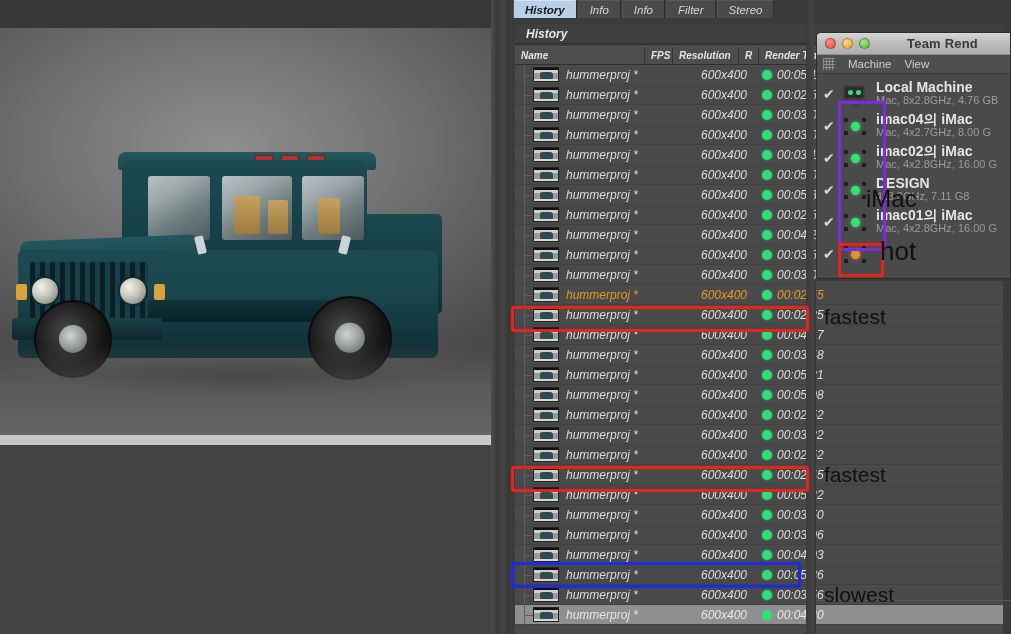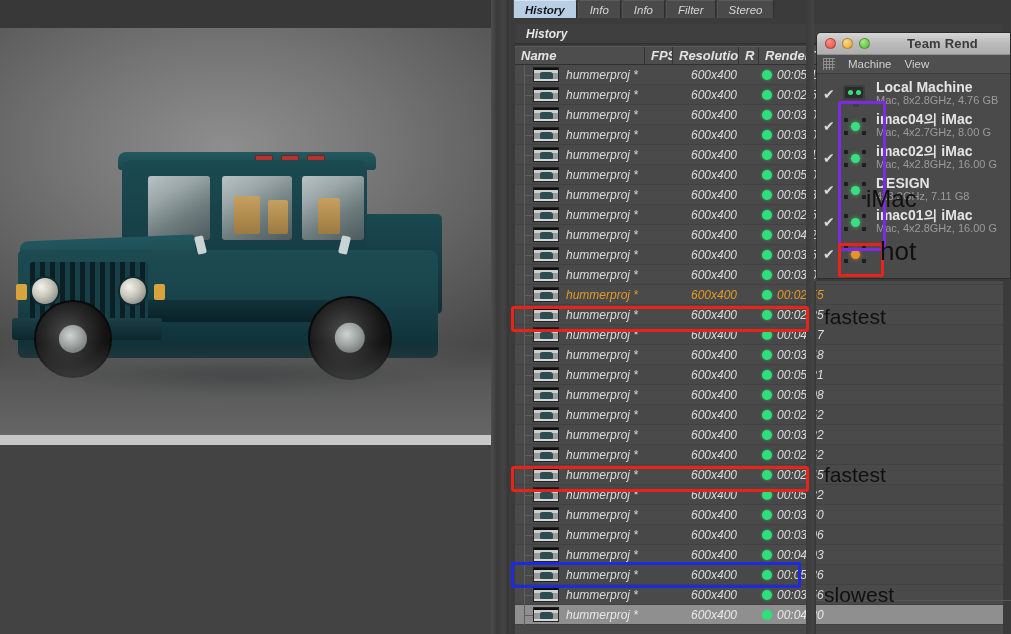--- a/index.html
+++ b/index.html
@@ -152,21 +152,21 @@
   #list-frame{
     position:absolute; left:6px; top:46px; width:488px; height:588px;
     background:#4a4a4a; border-top:1px solid #5a5a5a;
   }
   #column-header{
     position:absolute; left:0; top:0; width:488px; height:18px;
     background:#4d4d4d; display:flex; align-items:center;
     border-bottom:1px solid #303030;
   }
   .col-h{
-    height:18px; line-height:18px; font-size:13px; font-weight:bold; color:#e3e3e3;
+    height:18px; line-height:18px; font-size:10px; font-weight:bold; color:#e3e3e3;
     border-right:1px solid #343434; padding-left:6px; white-space:nowrap; overflow:hidden;
   }
   #ch-name{ width:130px; }
   #ch-fps{ width:28px; }
   #ch-res{ width:66px; }
   #ch-r{ width:20px; }
   #ch-time{ width:244px; border-right:none; }
 
   #rows-area{
     position:absolute; left:0; top:18px; width:488px; height:570px;
@@ -195,21 +195,21 @@
     background:
       linear-gradient(to bottom,#101010 0 2px, #cfcfcf 2px 5px, #9a9a9a 5px 11px, #d8d8d8 11px 13px, #101010 13px 15px);
     position:relative; border:1px solid #222;
   }
   .thumb::after{
     content:""; position:absolute; left:6px; top:4px; width:13px; height:7px;
     background:#2d4c52; border-radius:2px 3px 1px 1px;
   }
   .c-name{ width:97px; white-space:nowrap; overflow:hidden; }
   .c-fps{ width:28px; }
-  .c-res{ width:66px; text-align:left; }
+  .c-res{ width:66px; text-align:center; }
   .c-dot{ width:20px; display:flex; align-items:center; justify-content:center; }
   .dot{ width:10px; height:10px; border-radius:50%; background:#2ee07a;
         box-shadow:0 0 3px rgba(46,224,122,.6); display:block; }
   .c-time{ width:100px; }
 
   
   .anno-box{ position:absolute; pointer-events:none; }
   #red-box-1{ left:511px; top:306px; width:298px; height:26px; border:3px solid #e8231b; border-radius:3px; }
   #red-box-2{ left:511px; top:466px; width:298px; height:26px; border:3px solid #e8231b; border-radius:3px; }
   #blue-box-1{ left:511px; top:562px; width:290px; height:26px; border:3px solid #1d2ae0; border-radius:2px; }

